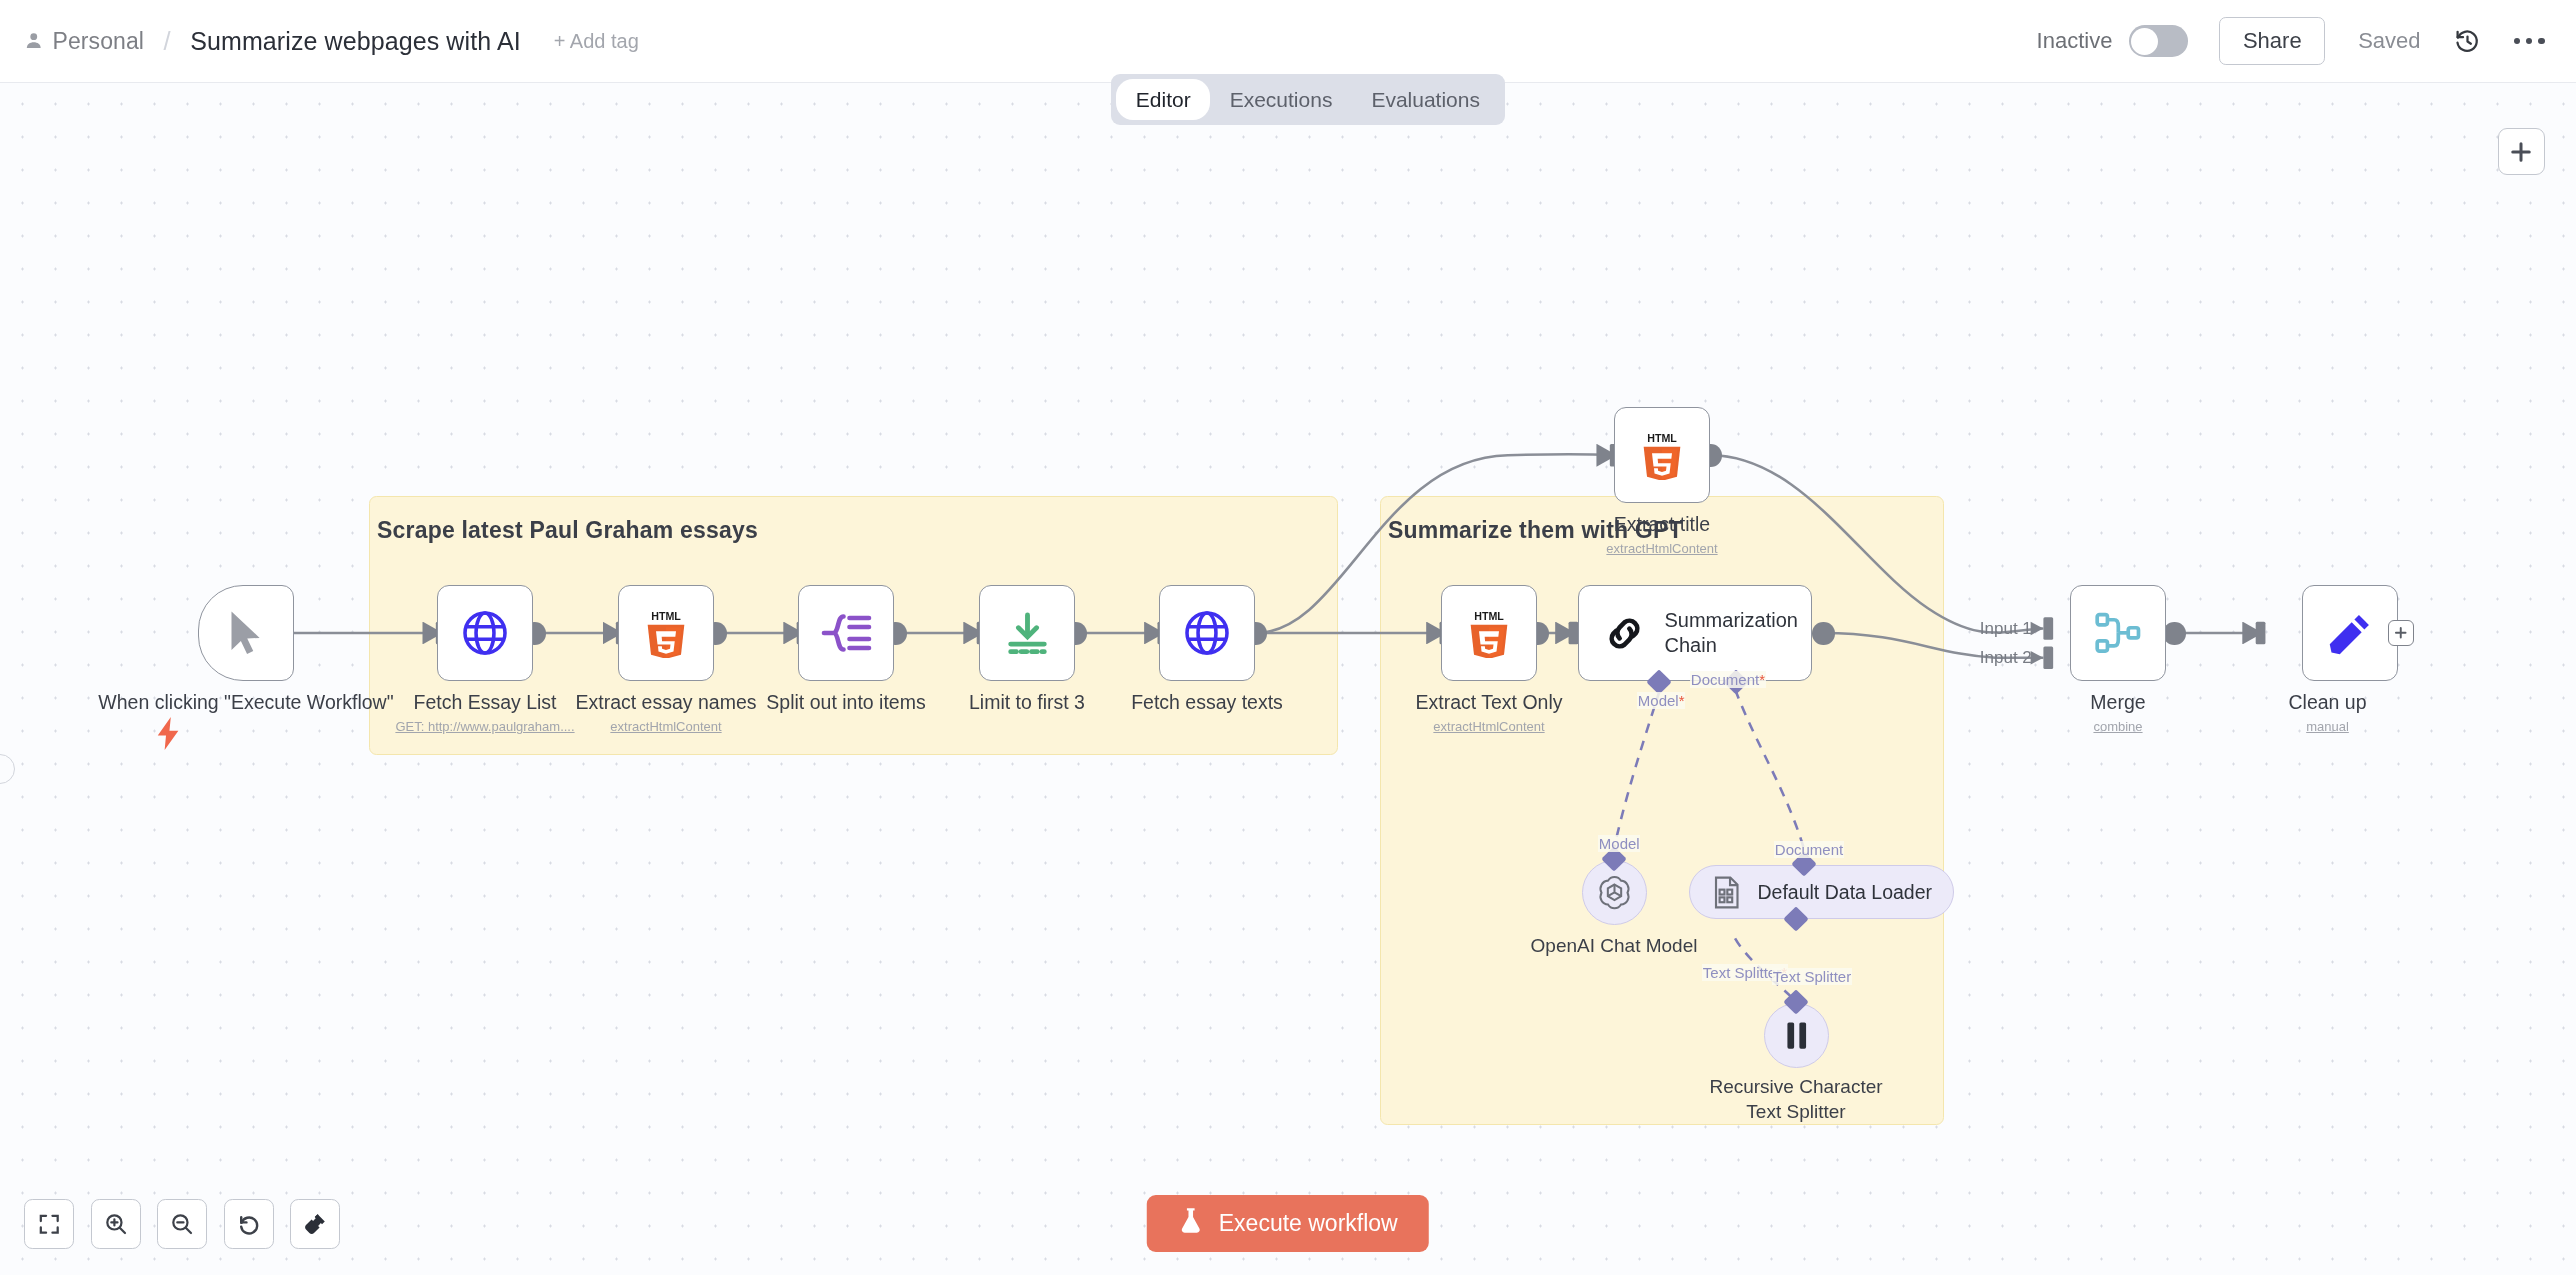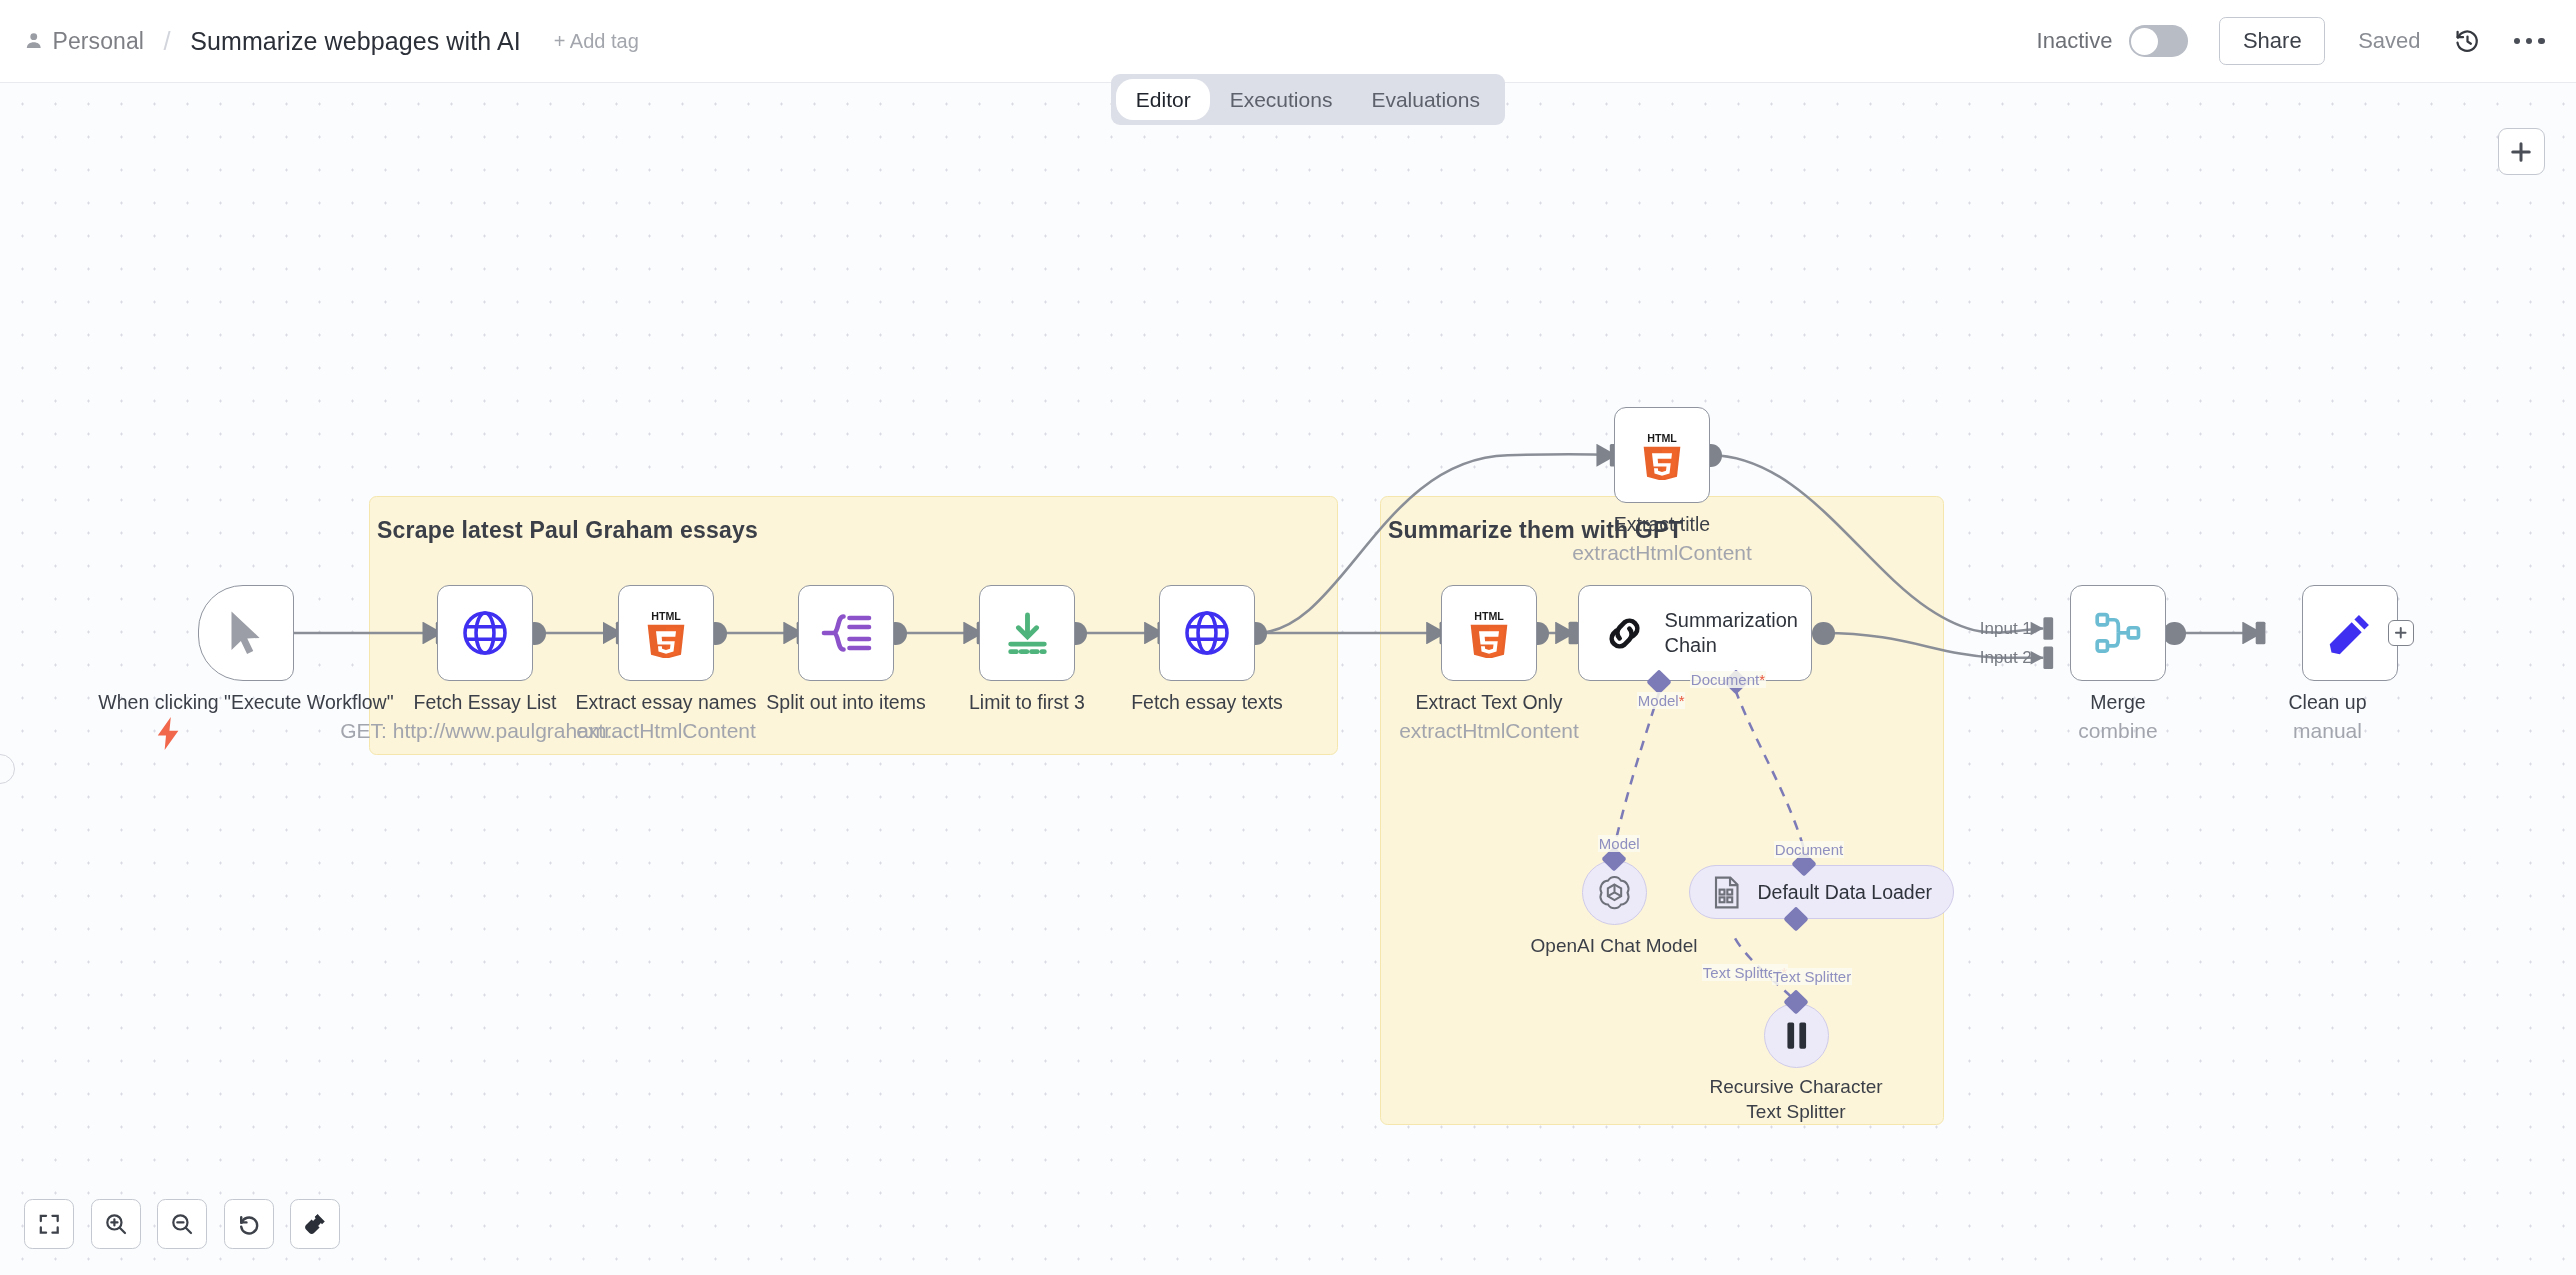--- a/index.html
+++ b/index.html
@@ -99,21 +99,21 @@
   .node-box.wide {
     width: 234px; height: 96px; justify-content: flex-start; padding-left: 22.5px; gap: 18px;
   }
   .node-label {
     position: absolute; top: 105px; left: 50%; transform: translateX(-50%);
     text-align: center; font-size: 19.5px; color: #3b3f48; white-space: nowrap;
     line-height: 1.28;
   }
   .node-sub {
     position: absolute; left: 50%; transform: translateX(-50%);
-    text-align: center; font-size: 21px; color: #a2a5ad; white-space: nowrap;
+    text-align: center; font-size: 13px; color: #a2a5ad; white-space: nowrap; text-decoration: underline;
   }
   .node-title-inline { font-size: 20px; color: #2f333b; line-height: 1.25; }
 
   
   .subnode-circle {
     width: 65px; height: 65px; border-radius: 50%;
     background: #eceaf9; border: 1.1px solid #cfcbe9;
     display: flex; align-items: center; justify-content: center; cursor: pointer;
   }
   .subnode-pill {
@@ -537,16 +537,24 @@
         </svg>
       </div>
       <div class="tool-btn">
         <svg width="24" height="24" viewBox="0 0 24 24">
           <path d="M14.6 2.2 L11.8 5 L12.9 6.1 L10.1 8.9 L8.6 7.4 L3 13 c-1.2 1.2-1.2 3.4 0 4.6l3.4 3.4c1.2 1.2 3.4 1.2 4.6 0 l5.6-5.6 -1.5-1.5 2.8-2.8 1.1 1.1 2.8-2.8z" fill="#2b2f38"></path>
           <path d="M14.6 2.2 L11.8 5 L12.9 6.1 L15.7 3.3z" fill="#2b2f38"></path>
         </svg>
       </div>
     </div>
 
+    <button class="execute-btn">
+      <span>
+        <svg width="24" height="27" viewBox="0 0 22 26">
+          <path d="M7.3 1.2h7.4v2.1h-1.5v6.3l6.1 11.2c1 1.9-.3 4-2.4 4H5.1c-2.1 0-3.4-2.1-2.4-4l6.1-11.2V3.3H7.3z" fill="#fff"></path>
+        </svg>
+      </span>
+      <span>Execute workflow</span>
+    </button>
 
   </div>
 </div>
 
 
 </body></html>

